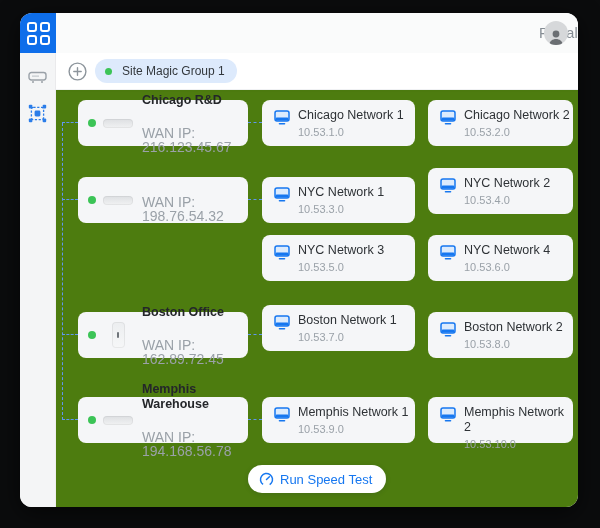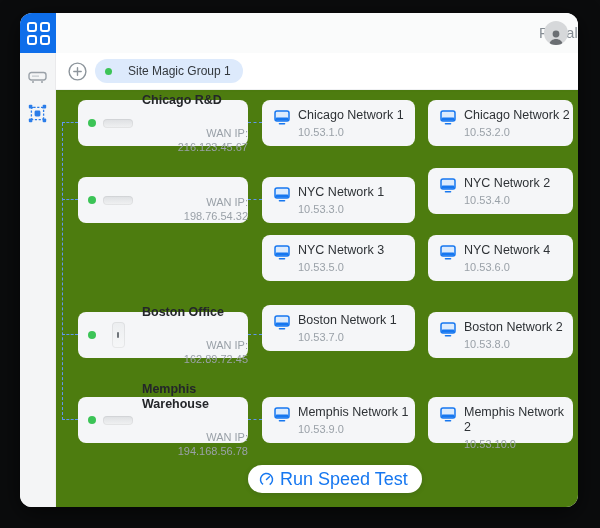--- a/index.html
+++ b/index.html
@@ -46,21 +46,21 @@
     background:#ffffff;border-bottom:1px solid #f0f1f3;
     box-shadow:0 1px 2px rgba(30,40,60,.04);
     display:flex;align-items:center;z-index:3;
   }
   .add-btn{
     margin-left:12px;width:19px;height:19px;border-radius:50%;
     display:flex;align-items:center;justify-content:center;cursor:pointer;
   }
   .tab-pill{
     margin-left:8px;height:24px;border-radius:12px;background:#ddeafc;
-    display:flex;align-items:center;padding:0 12px 0 10px;gap:16px;cursor:pointer;
+    display:flex;align-items:center;padding:0 12px 0 10px;gap:10px;cursor:pointer;
   }
   .tab-pill .dot{width:7px;height:7px;border-radius:50%;background:#3cc457;}
   .tab-pill .lbl{font-size:12px;color:#33383d;}
   
   .canvas{
     position:absolute;left:36px;top:76px;right:0;bottom:0;
     background:#4d7c0f;overflow:hidden;
   }
   .card{
     position:absolute;height:46px;border-radius:8px;background:#f5f6f8;
@@ -69,37 +69,37 @@
   .site-card{left:22px;width:170px;padding-left:10px;}
   .net-card{width:153px;padding-left:12px;align-items:flex-start;padding-top:8px;}
   .net-col1{left:206px;}
   .net-col2{left:372px;width:145px;}
   .status-dot{width:8px;height:8px;border-radius:50%;background:#3cc457;flex:0 0 auto;}
   .device-slot{width:30px;margin:0 9px 0 7px;display:flex;align-items:center;justify-content:center;flex:0 0 auto;}
   .device-h{width:30px;height:9px;border-radius:4px;background:linear-gradient(180deg,#dddfe2,#f1f2f3);box-shadow:inset 0 0 0 1px rgba(0,0,0,.05);}
   .device-v{width:13px;height:26px;border-radius:4px;background:linear-gradient(180deg,#eceef0,#f6f7f8);box-shadow:inset 0 0 0 1px rgba(0,0,0,.06);display:flex;align-items:center;justify-content:center;}
   .device-v i{display:block;width:2px;height:6px;background:#6f747a;border-radius:1px;}
   .site-text .t{font-size:12.5px;font-weight:700;color:#24262a;line-height:15px;}
-  .site-text .s{font-size:11px;color:#9aa1a8;line-height:14px;margin-top:18px;text-align:right;}
+  .site-text .s{font-size:14px;color:#9aa1a8;line-height:14px;margin-top:18px;}
   .net-icon{flex:0 0 auto;margin-top:2px;}
   .net-text{margin-left:8px;}
   .net-text .t{font-size:12.5px;font-weight:400;color:#2e3236;line-height:15px;}
   .net-text .s{font-size:11px;color:#9aa1a8;line-height:14px;margin-top:2px;}
   
   .vline{position:absolute;left:6px;top:34px;height:297px;width:0;border-left:1.6px dashed #5f97f0;}
   .hstub{position:absolute;height:0;border-top:1.6px dashed #5f97f0;}
   .stub-l{left:6px;width:16px;}
   .stub-m{left:192px;width:14px;}
   
   .speed-btn{
     position:absolute;left:192px;top:376px;height:28px;border-radius:15px;
     background:#ffffff;box-shadow:0 1px 5px rgba(25,35,55,.16);
     display:flex;align-items:center;padding:0 14px 0 11px;gap:6px;cursor:pointer;
   }
-  .speed-btn .lbl{font-size:18px;font-weight:500;color:#1677f0;white-space:nowrap;}
+  .speed-btn .lbl{font-size:13px;font-weight:500;color:#1677f0;white-space:nowrap;}
 </style>
 </head>
 <body>
 
 <div class="stage">
   <div class="window">
 
     <div class="logo">
       <div class="logo-grid">
         <div></div>

